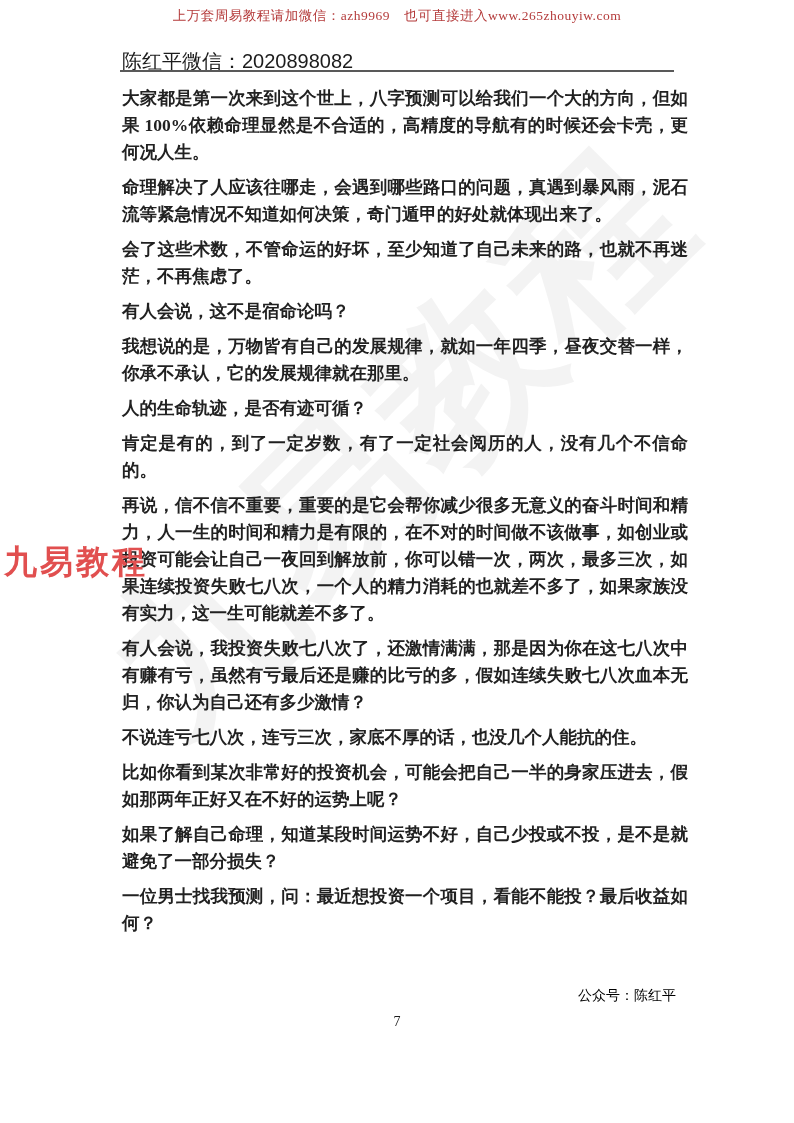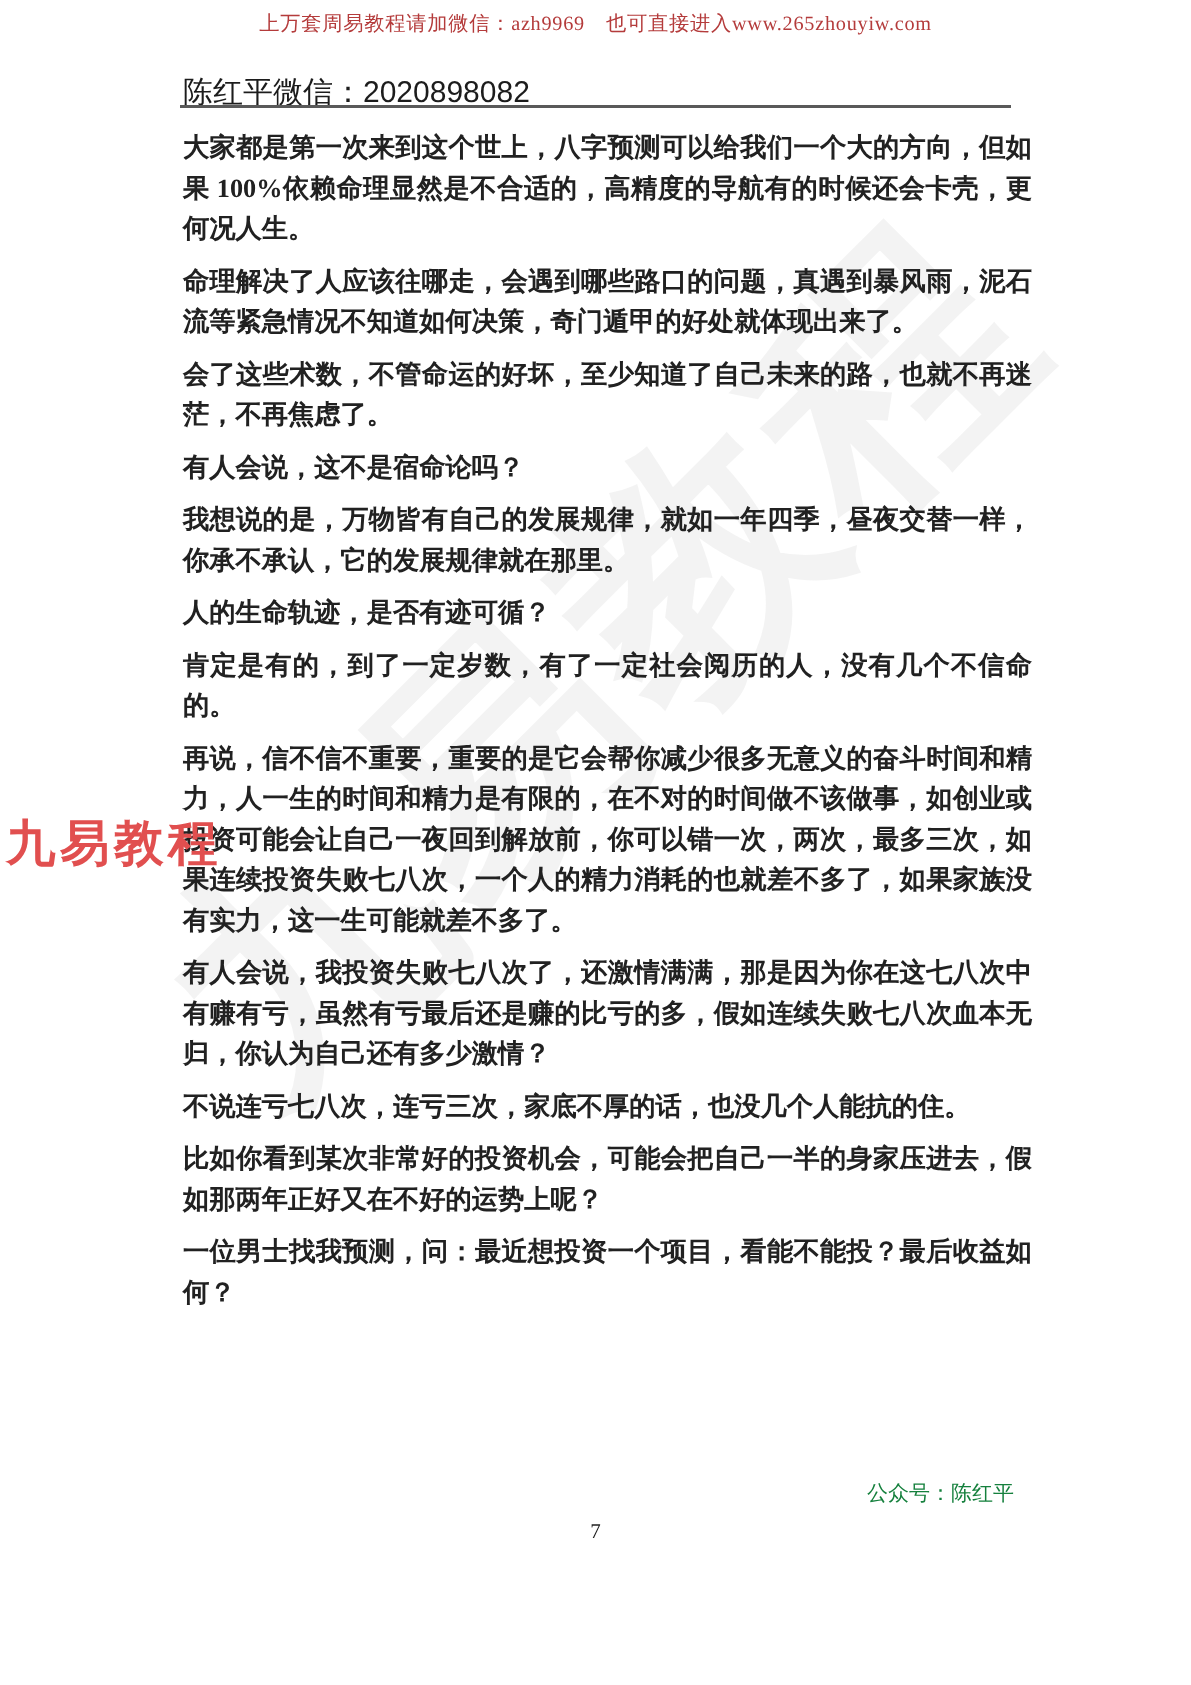--- a/index.html
+++ b/index.html
@@ -58,21 +58,21 @@
   .red-watermark {
     position:absolute; top:540px; left:4px;
     font-size:33px; font-weight:bold;
     letter-spacing:3px;
     color:#e14f4f;
     font-family:"Liberation Sans","DejaVu Sans",sans-serif;
     z-index:4;
   }
   .footer-attribution {
     position:absolute; top:987px; right:118px;
-    font-size:14px; color:#15803d;
+    font-size:14px; color:#000000;
     font-family:"Liberation Sans","DejaVu Sans",sans-serif;
     z-index:3;
   }
   .page-number {
     position:absolute; top:1014px; left:0; width:100%;
     text-align:center;
     font-size:14px; color:#1c1c1c;
     z-index:3;
   }
 </style>
@@ -94,20 +94,21 @@
     <p>命理解决了人应该往哪走，会遇到哪些路口的问题，真遇到暴风雨，泥石流等紧急情况不知道如何决策，奇门遁甲的好处就体现出来了。</p>
     <p>会了这些术数，不管命运的好坏，至少知道了自己未来的路，也就不再迷茫，不再焦虑了。</p>
     <p>有人会说，这不是宿命论吗？</p>
     <p>我想说的是，万物皆有自己的发展规律，就如一年四季，昼夜交替一样，你承不承认，它的发展规律就在那里。</p>
     <p>人的生命轨迹，是否有迹可循？</p>
     <p>肯定是有的，到了一定岁数，有了一定社会阅历的人，没有几个不信命的。</p>
     <p>再说，信不信不重要，重要的是它会帮你减少很多无意义的奋斗时间和精力，人一生的时间和精力是有限的，在不对的时间做不该做事，如创业或投资可能会让自己一夜回到解放前，你可以错一次，两次，最多三次，如果连续投资失败七八次，一个人的精力消耗的也就差不多了，如果家族没有实力，这一生可能就差不多了。</p>
     <p>有人会说，我投资失败七八次了，还激情满满，那是因为你在这七八次中有赚有亏，虽然有亏最后还是赚的比亏的多，假如连续失败七八次血本无归，你认为自己还有多少激情？</p>
     <p>不说连亏七八次，连亏三次，家底不厚的话，也没几个人能抗的住。</p>
     <p>比如你看到某次非常好的投资机会，可能会把自己一半的身家压进去，假如那两年正好又在不好的运势上呢？</p>
+    <p>如果了解自己命理，知道某段时间运势不好，自己少投或不投，是不是就避免了一部分损失？</p>
     <p>一位男士找我预测，问：最近想投资一个项目，看能不能投？最后收益如何？</p>
   </div>
 
   <div class="red-watermark">九易教程</div>
 
   <div class="footer-attribution">公众号：陈红平</div>
 
   <div class="page-number">7</div>
 
 </div>

